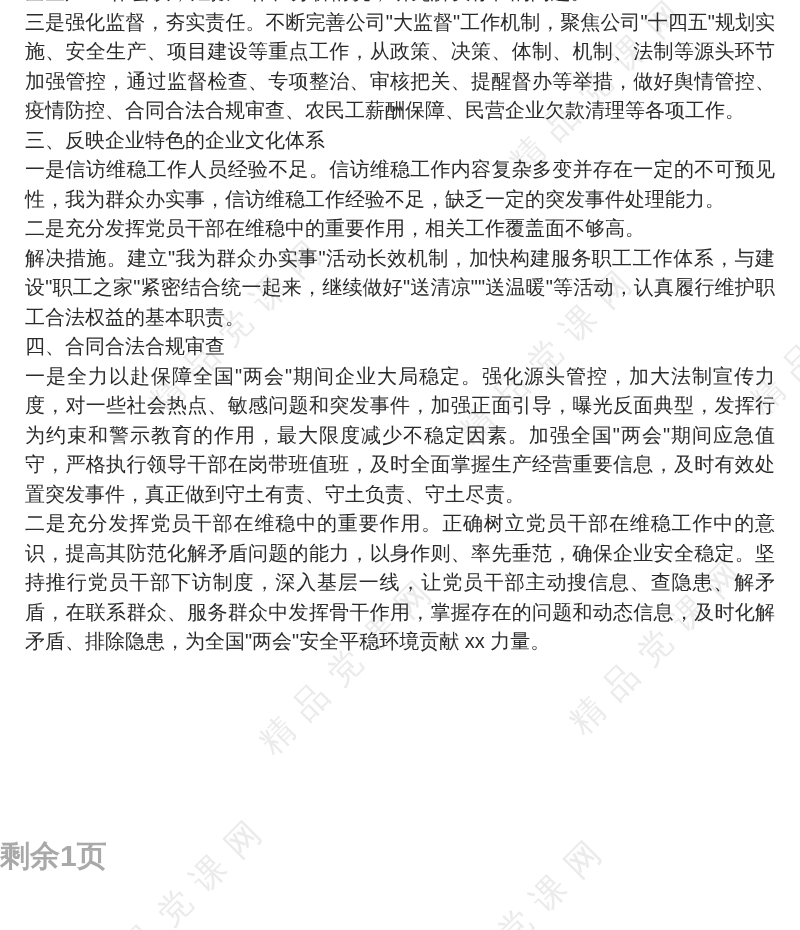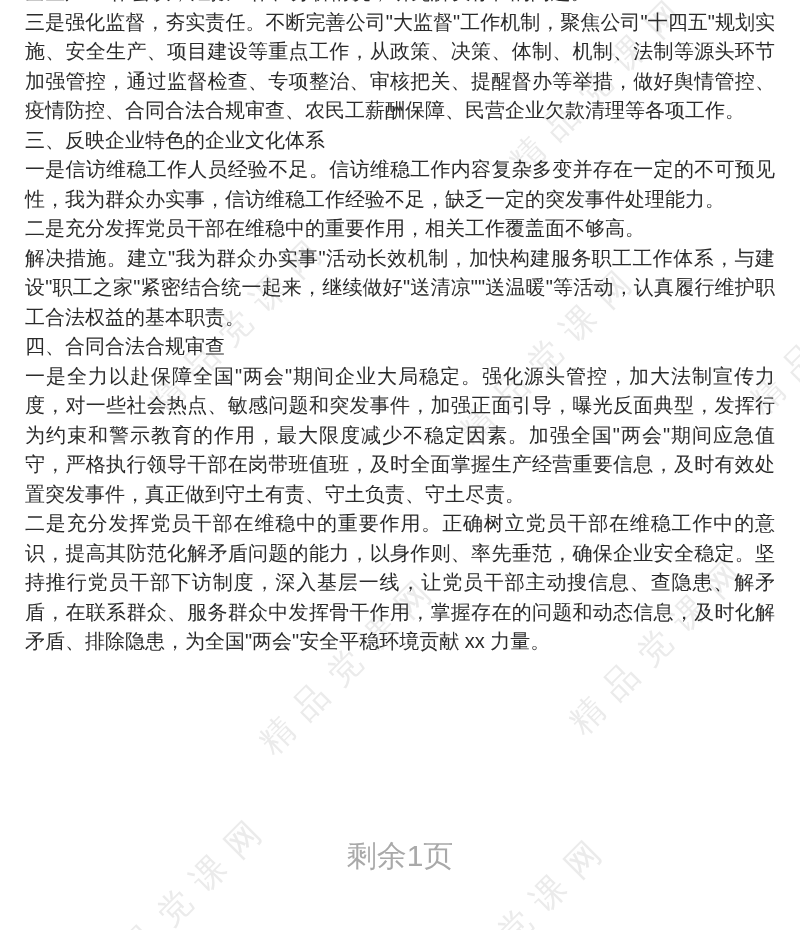--- a/index.html
+++ b/index.html
@@ -52,25 +52,26 @@
     margin: 0;
     padding: 0;
   }
   .footer {
     position: absolute;
     left: 0;
     right: 0;
     top: 835px;
     z-index: 1;
     display: flex;
-    justify-content: center;
+    justify-content: space-between;
     gap: 46px;
     color: #a9a9a9;
     font-size: 30px;
     line-height: 42px;
+    font-weight: bold;
   }
 </style>
 </head>
 <body>
 
 <div class="watermark-layer">
     <span class="watermark" style="left: 480px; top: 60px; color: rgb(235, 235, 235);">精品党课网</span>
     <span class="watermark" style="left: 120px; top: 300px; color: rgb(235, 235, 235);">精品党课网</span>
     <span class="watermark" style="left: 430px; top: 330px; color: rgb(235, 235, 235);">精品党课网</span>
     <span class="watermark" style="left: 720px; top: 300px; color: rgb(235, 235, 235);">精品党课网</span>

